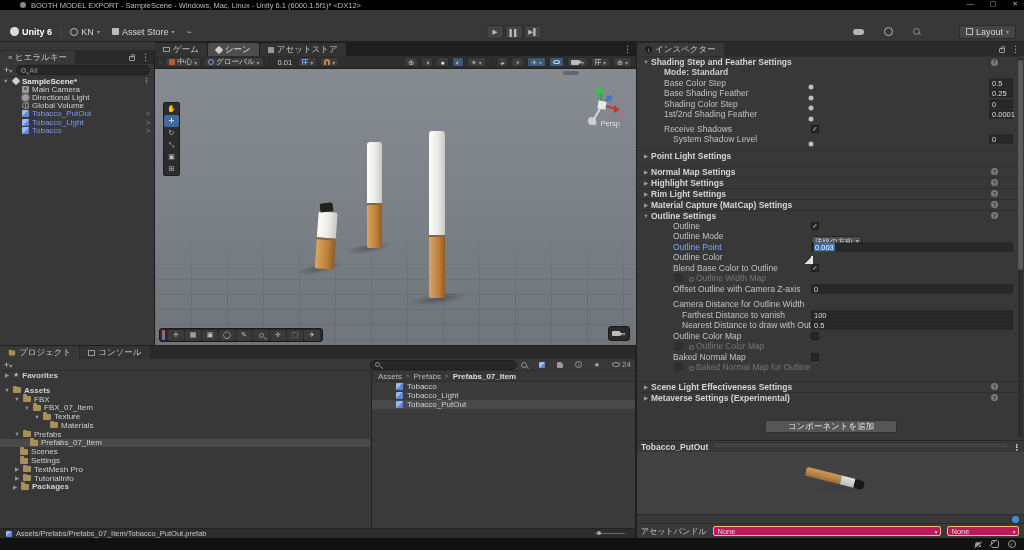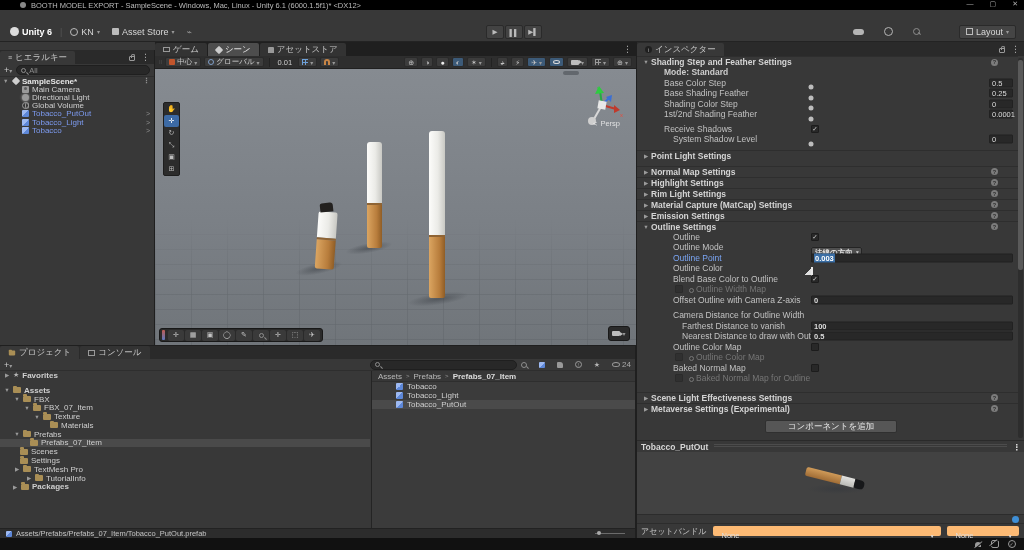--- a/index.html
+++ b/index.html
@@ -89,21 +89,21 @@
   .sechead{height:11px;display:flex;align-items:center;border-top:1px solid #2e2e2e;position:relative;font-weight:bold;color:#d4d4d4;}
   .sechead .fold{width:10px;text-align:center;font-size:5.5px;color:#9a9a9a;margin-left:4px;}
   .sechead .help{position:absolute;right:20px;width:7px;height:7px;border-radius:50%;background:#7c7c7c;color:#2c2c2c;font-size:5.5px;font-weight:bold;display:flex;align-items:center;justify-content:center;}
   .irow{position:relative;height:10.5px;}
   .irow .lbl{position:absolute;left:27px;top:50%;transform:translateY(-50%);white-space:nowrap;color:#c2c2c2;}
   .irow .lbl.in1{left:36px;}
   .irow .lbl.in2{left:45px;}
   .irow .lbl.bold{font-weight:bold;color:#cdcdcd;}
   .irow .lbl.blue{color:#7ba6f5;}
   .irow .lbl.dim{color:#767676;}
-  .ctrl{position:absolute;left:174px;top:50%;transform:translateY(-50%);z-index:1;font-weight:bold;}
+  .ctrl{position:absolute;left:174px;top:50%;transform:translateY(-50%);z-index:1;}
   .slider{width:172px;height:9px;position:relative;}
   .slider .track{position:absolute;left:0;right:0;top:4px;height:1px;background:#8c8c8c;}
   .slider .knob{position:absolute;top:4.5px;width:5px;height:5px;border-radius:50%;background:#bdbdbd;transform:translate(-50%,-50%);}
   .vfield{position:absolute;left:352px;top:50%;transform:translateY(-50%);width:24px;height:9px;background:#282828;border:1px solid #212121;border-radius:1px;font-size:7.5px;color:#dcdcdc;line-height:8px;padding:0 2px;z-index:1;}
   .wfield{width:202px;height:9px;background:#282828;border:1px solid #212121;border-radius:1px;font-size:7.5px;color:#dcdcdc;line-height:8px;padding:0 2px;}
   .wdrop{width:202px;height:9px;background:#4f4f4f;border:1px solid #242424;border-radius:2px;font-size:7.5px;color:#e2e2e2;line-height:8px;padding:0 8px 0 3px;position:relative;}
   .wdrop .da{position:absolute;right:2px;top:0;font-size:5.5px;color:#ccc;}
   .cb{width:8px;height:8px;background:#282828;border:1px solid #1c1c1c;border-radius:1px;display:flex;align-items:center;justify-content:center;font-size:6.5px;color:#d8d8d8;}
   .cb.dim{opacity:.45;}
   .sel-text{background:#3a6ea5;color:#fff;padding:0 1px;}
@@ -114,21 +114,21 @@
   #prevhead{position:absolute;left:0;top:398px;width:388px;height:12px;background:#383838;border-top:1px solid #2a2a2a;display:flex;align-items:center;font-size:8.5px;font-weight:bold;color:#d6d6d6;padding:0 4px;gap:6px;}
   #prevhead .drag{flex:1;height:5px;background:repeating-linear-gradient(#4c4c4c 0 1px,transparent 1px 2.5px);}
   #preview{position:absolute;left:0;top:410px;width:388px;height:62px;background:#424242;overflow:hidden;}
   .pcig{position:absolute;left:168px;top:22px;width:60px;height:9px;display:flex;transform:rotate(14deg);}
   .pcig .o{width:36px;background:linear-gradient(#cf9a58,#a06c35);border-radius:2px 0 0 2px;}
   .pcig .g{width:14px;background:linear-gradient(#e3e3e0,#b9b9b5);}
   .pcig .d{width:10px;background:#17181a;border-radius:0 4px 4px 2px;}
   #bundlebar{position:absolute;left:0;top:472px;width:388px;height:9px;background:#383838;border-top:1px solid #2c2c2c;}
   #bundlebar .bluedot{position:absolute;right:6px;top:1px;width:7px;height:7px;border-radius:50%;background:#3f8fd6;}
   #abrow{position:absolute;left:0;top:481px;width:388px;height:15px;background:#383838;border-top:1px solid #2c2c2c;display:flex;align-items:center;gap:6px;padding:0 4px;font-size:8px;}
-  .abdrop{height:10px;background:#1d4ed8;border:5px solid #fdba74;border-radius:2px;color:#ddd;font-size:7.5px;line-height:9px;padding:0 10px 0 4px;position:relative;}
+  .abdrop{height:10px;background:#be185d;border:1px solid #fdba74;border-radius:2px;color:#ddd;font-size:7.5px;line-height:9px;padding:0 10px 0 4px;position:relative;}
   .abdrop .da{position:absolute;right:2px;top:1px;font-size:5.5px;}
 
   
   #project{left:0;top:345px;width:636px;height:193px;background:#383838;border-top:1px solid #1f1f1f;border-right:1px solid #1f1f1f;}
   #ptoolbar{height:12px;display:flex;align-items:center;padding:0 4px;gap:4px;border-bottom:1px solid #2e2e2e;font-size:8px;}
   #ptoolbar .spacer{width:350px;}
   #ptree{position:absolute;left:0;top:25px;width:370px;bottom:10px;overflow:hidden;}
   .trow{height:8.8px;display:flex;align-items:center;gap:3px;font-size:8px;color:#cfcfcf;position:relative;}
   .trow .fold{width:6px;font-size:5.5px;color:#9a9a9a;text-align:center;flex:none;}
   .trow.sel{background:#4a4a4a;}
@@ -499,25 +499,20 @@
       <div class="sechead">
         <span class="fold">▶</span>
         <span>Rim Light Settings</span>
         <span class="help">?</span>
       </div>
       <div class="sechead">
         <span class="fold">▶</span>
         <span>Material Capture (MatCap) Settings</span>
         <span class="help">?</span>
       </div>
-      <div class="sechead">
-        <span class="fold">▶</span>
-        <span>Emission Settings</span>
-        <span class="help">?</span>
-      </div>
 
       <div class="sechead">
         <span class="fold">▼</span>
         <span>Outline Settings</span>
         <span class="help">?</span>
       </div>
 
       <div class="irow">
         <span class="lbl in1">Outline</span>
         <span class="ctrl cb">
@@ -712,21 +707,21 @@
       </div>
       <div class="trow" style="padding-left:20px;">
         <span class="folder"></span>
         <span>Settings</span>
       </div>
       <div class="trow" style="padding-left:14px;">
         <span class="fold">▶</span>
           <span class="folder"></span>
         <span>TextMesh Pro</span>
       </div>
-      <div class="trow" style="padding-left:26px;">
+      <div class="trow" style="padding-left:14px;">
         <span class="fold">▶</span>
           <span class="folder"></span>
         <span>TutorialInfo</span>
       </div>
       <div class="trow" style="padding-left:12px;">
         <span class="fold">▶</span>
           <span class="folder"></span>
         <span style="font-weight:bold;">Packages</span>
       </div>
     </div>

